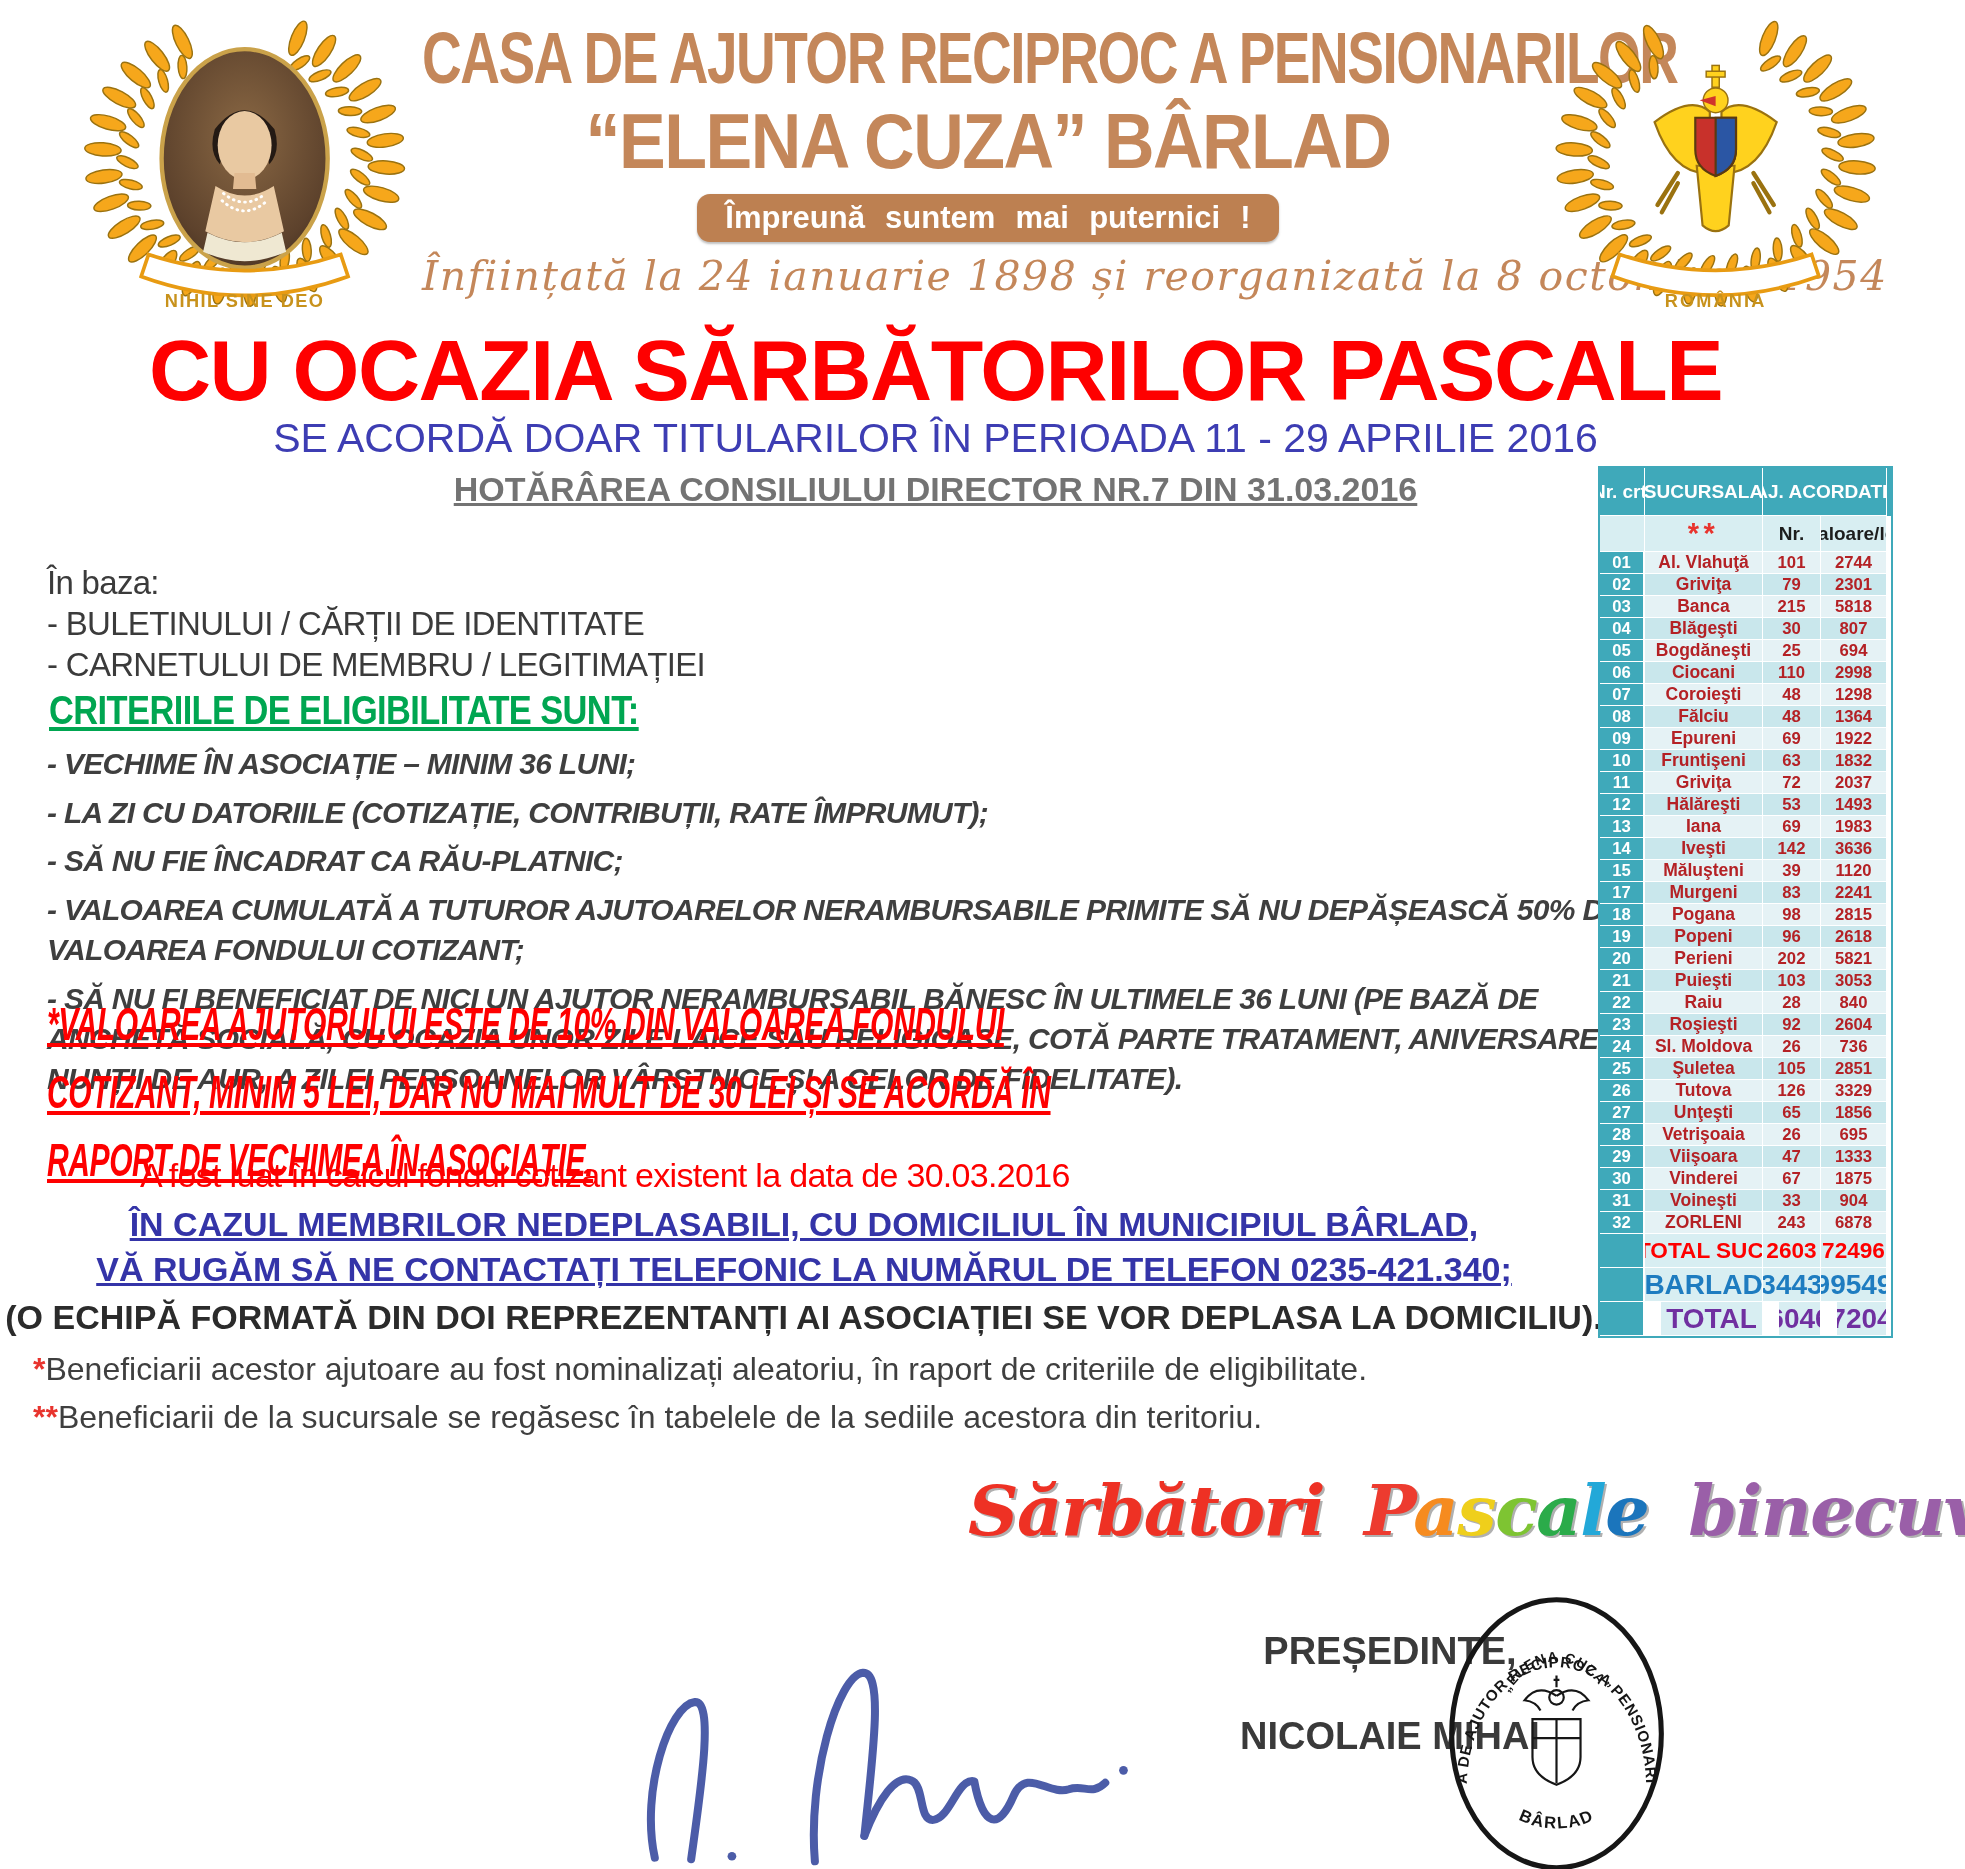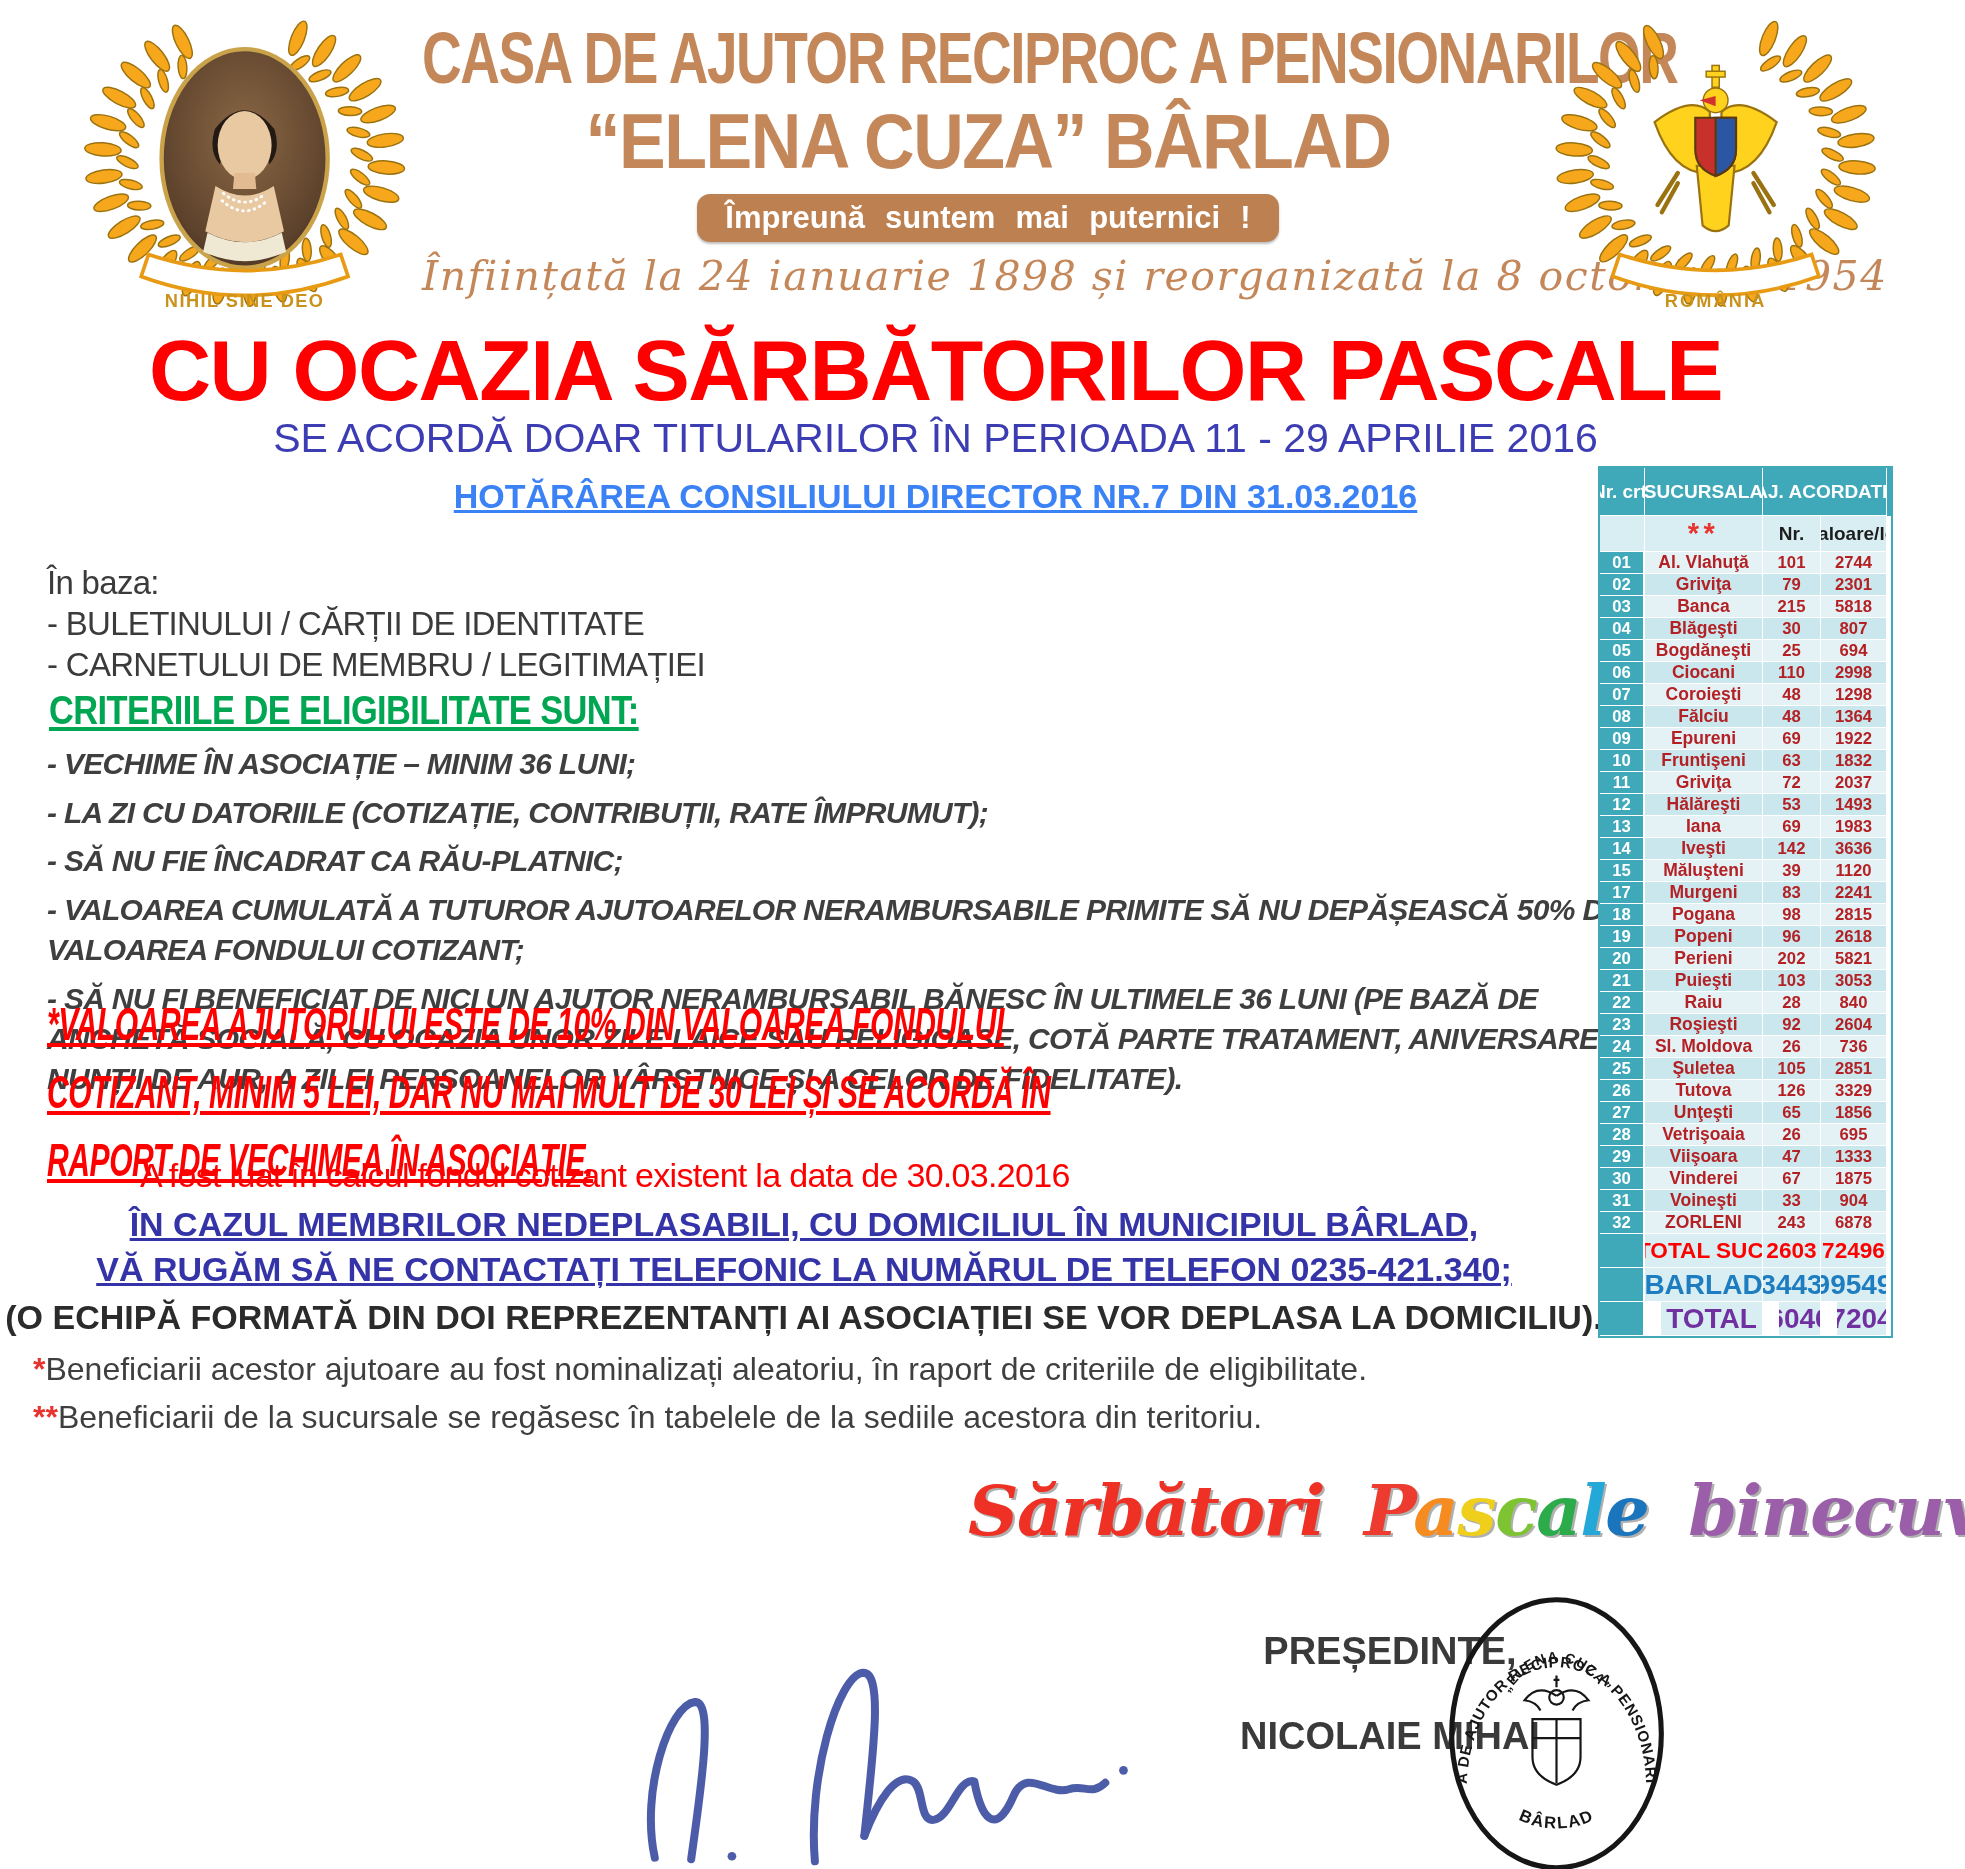--- a/index.html
+++ b/index.html
@@ -20,21 +20,21 @@
                 padding:5.8px 28px;color:#fff;font-size:31px;font-weight:700;
                 word-spacing:11.6px;letter-spacing:0px;box-shadow:0 1.5px 2.2px rgba(0,0,0,.25);}
   #founded-line{margin-top:10.2px;font-family:"DejaVu Serif",serif;font-style:italic;
                 font-size:41px;color:#c4875a;letter-spacing:1.5px;white-space:nowrap;}
 
   
   #headings{left:0;top:329px;width:1871px;text-align:center;}
   .h-black{font-size:73px;font-weight:700;color:#343434;line-height:73px;letter-spacing:-1.5px;white-space:nowrap;}
   .h-red{font-size:86px;font-weight:700;color:#fe0000;line-height:82px;letter-spacing:-1.5px;white-space:nowrap;}
   .h-blue{font-size:41px;font-weight:400;color:#3d3db3;line-height:48px;margin-top:2.9px;white-space:nowrap;}
-  .h-decision{font-size:34px;font-weight:700;color:#3b82f6;margin-top:15px;
+  .h-decision{font-size:34px;font-weight:700;color:#737373;margin-top:8px;
               text-decoration:underline;white-space:nowrap;}
 
   
   #basis{left:47px;top:562px;width:1601px;font-size:33px;color:#3b3b3b;letter-spacing:-0.7px;line-height:41px;}
   #eligibility-title{left:49px;top:687px;}
   #eligibility-title span{font-size:41px;font-weight:700;color:#00a651;letter-spacing:-0.7px;
       text-decoration:underline;transform:scaleX(.84);}
   #criteria{left:47px;top:744px;width:1638px;font-style:italic;font-weight:700;
             font-size:30px;color:#3f3f3f;letter-spacing:-0.7px;line-height:40px;}
   #criteria .crit{margin-bottom:8.7px;}

